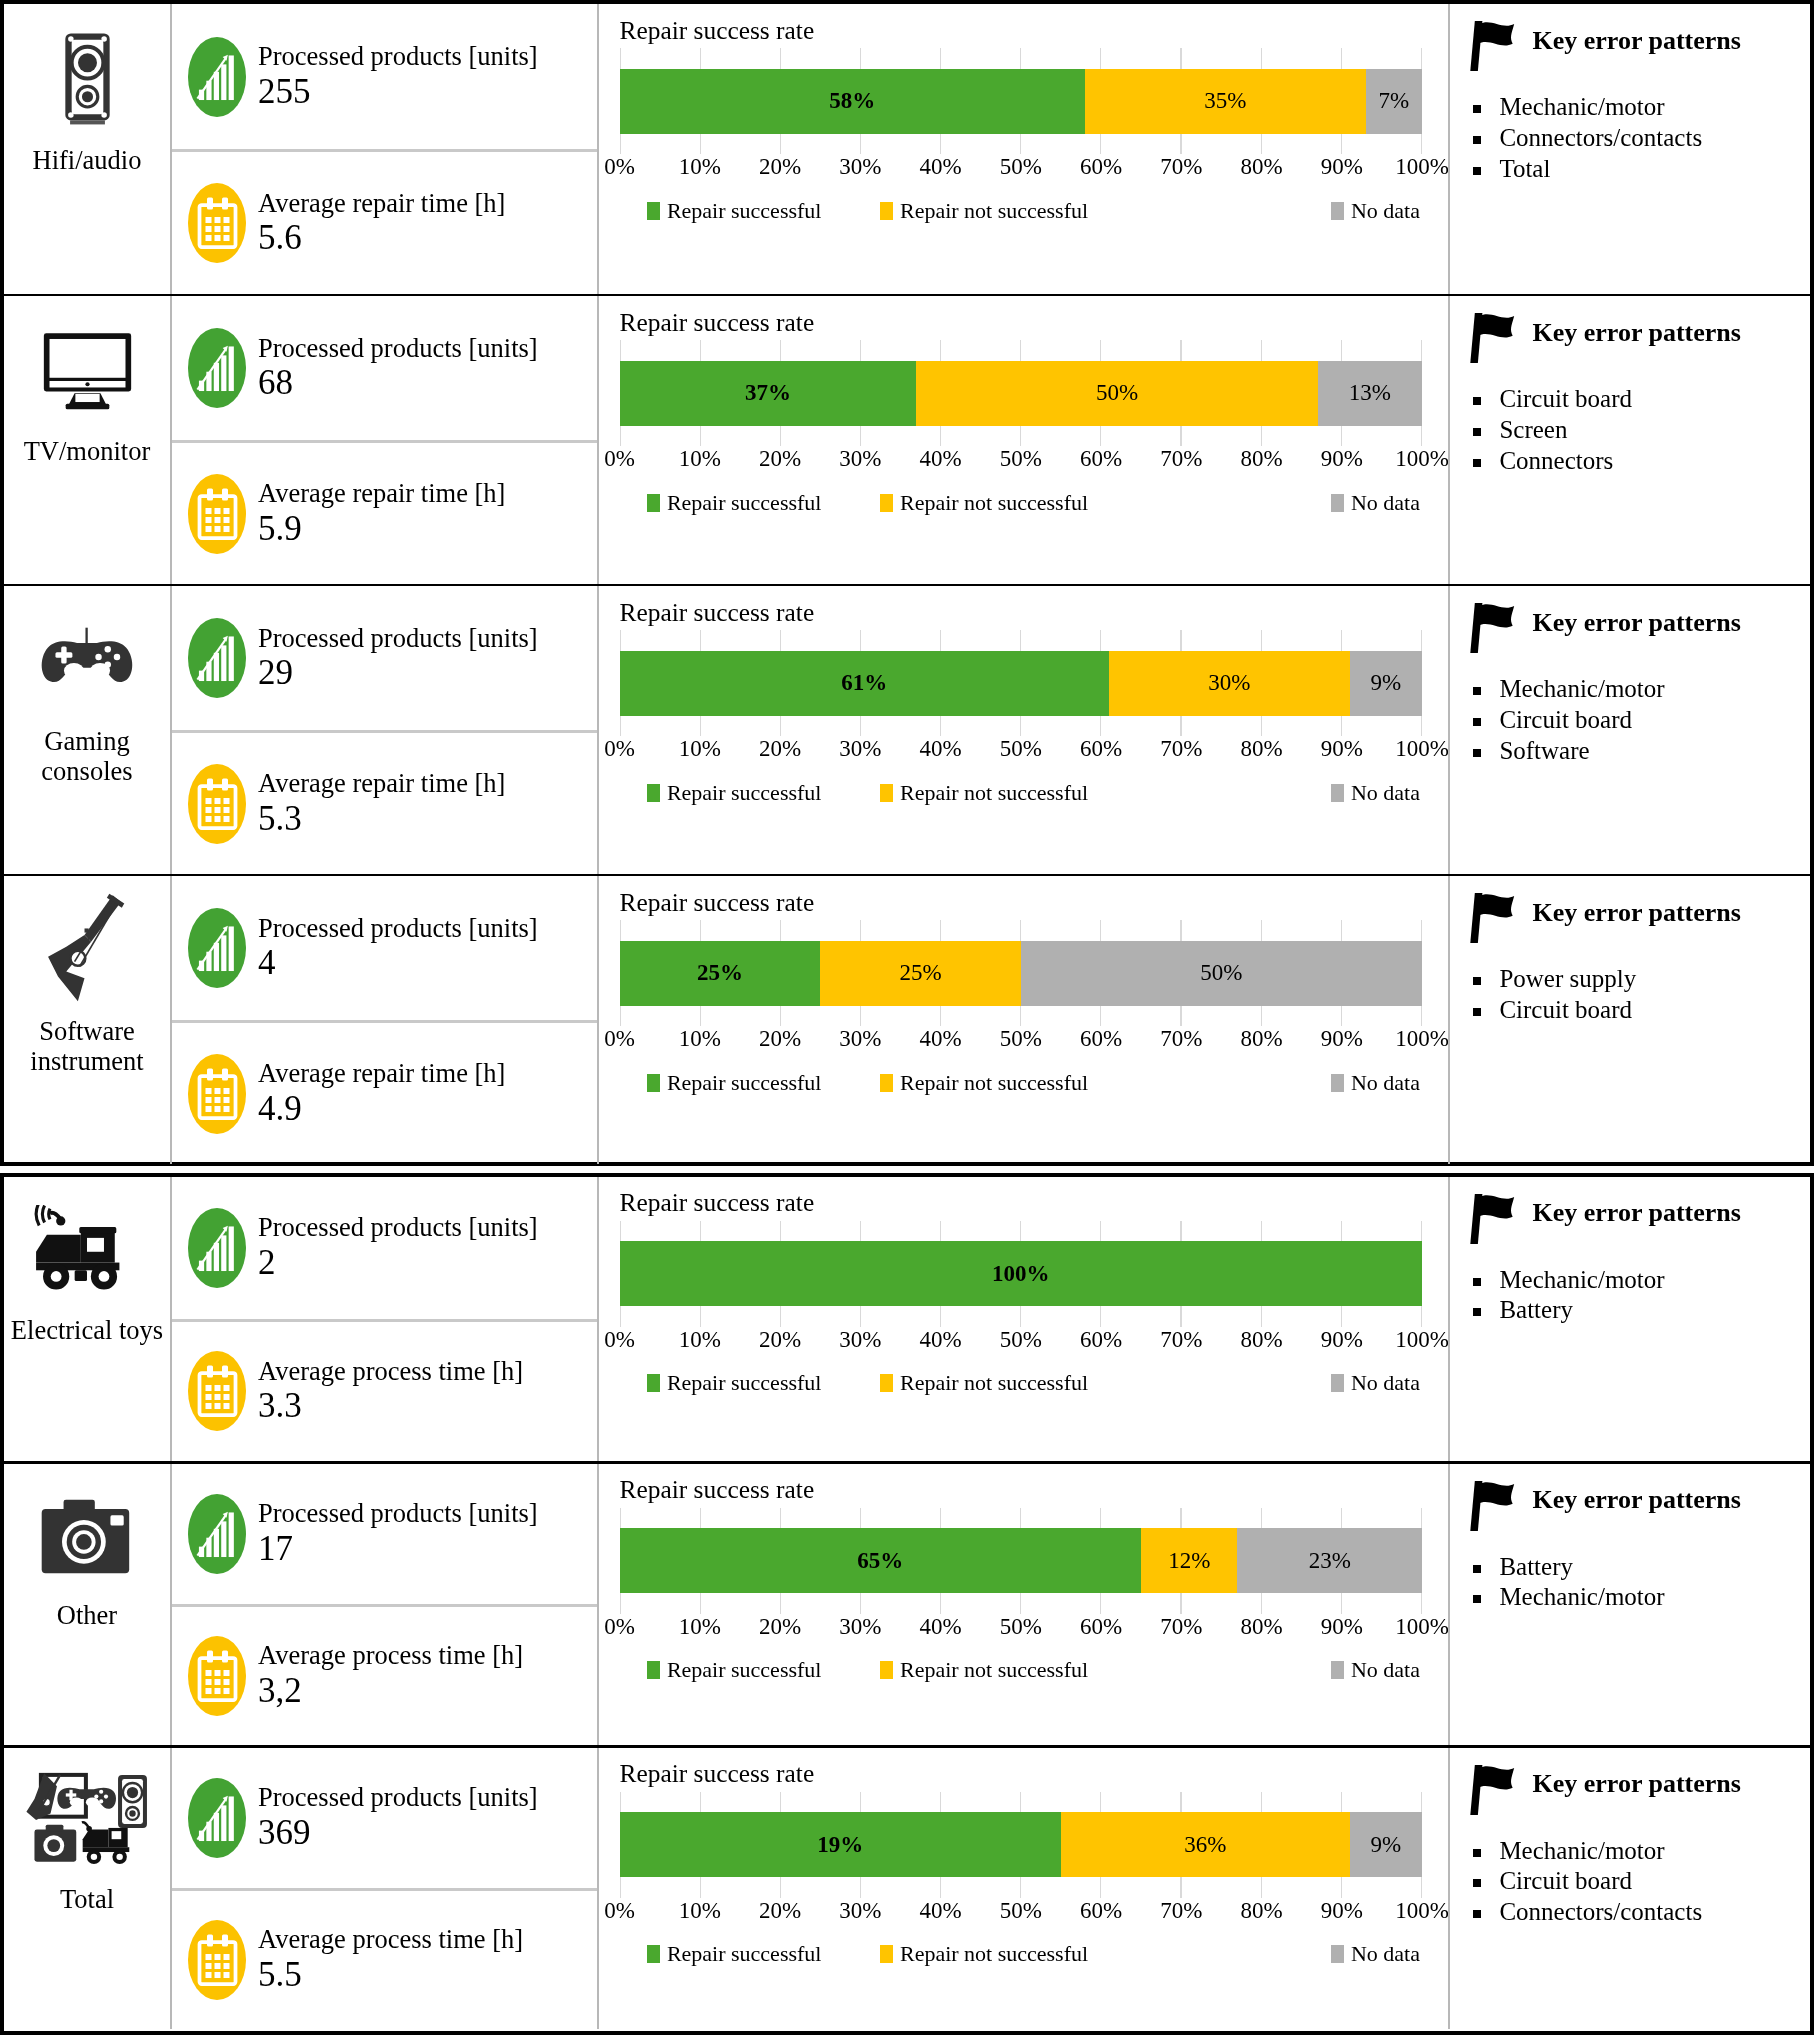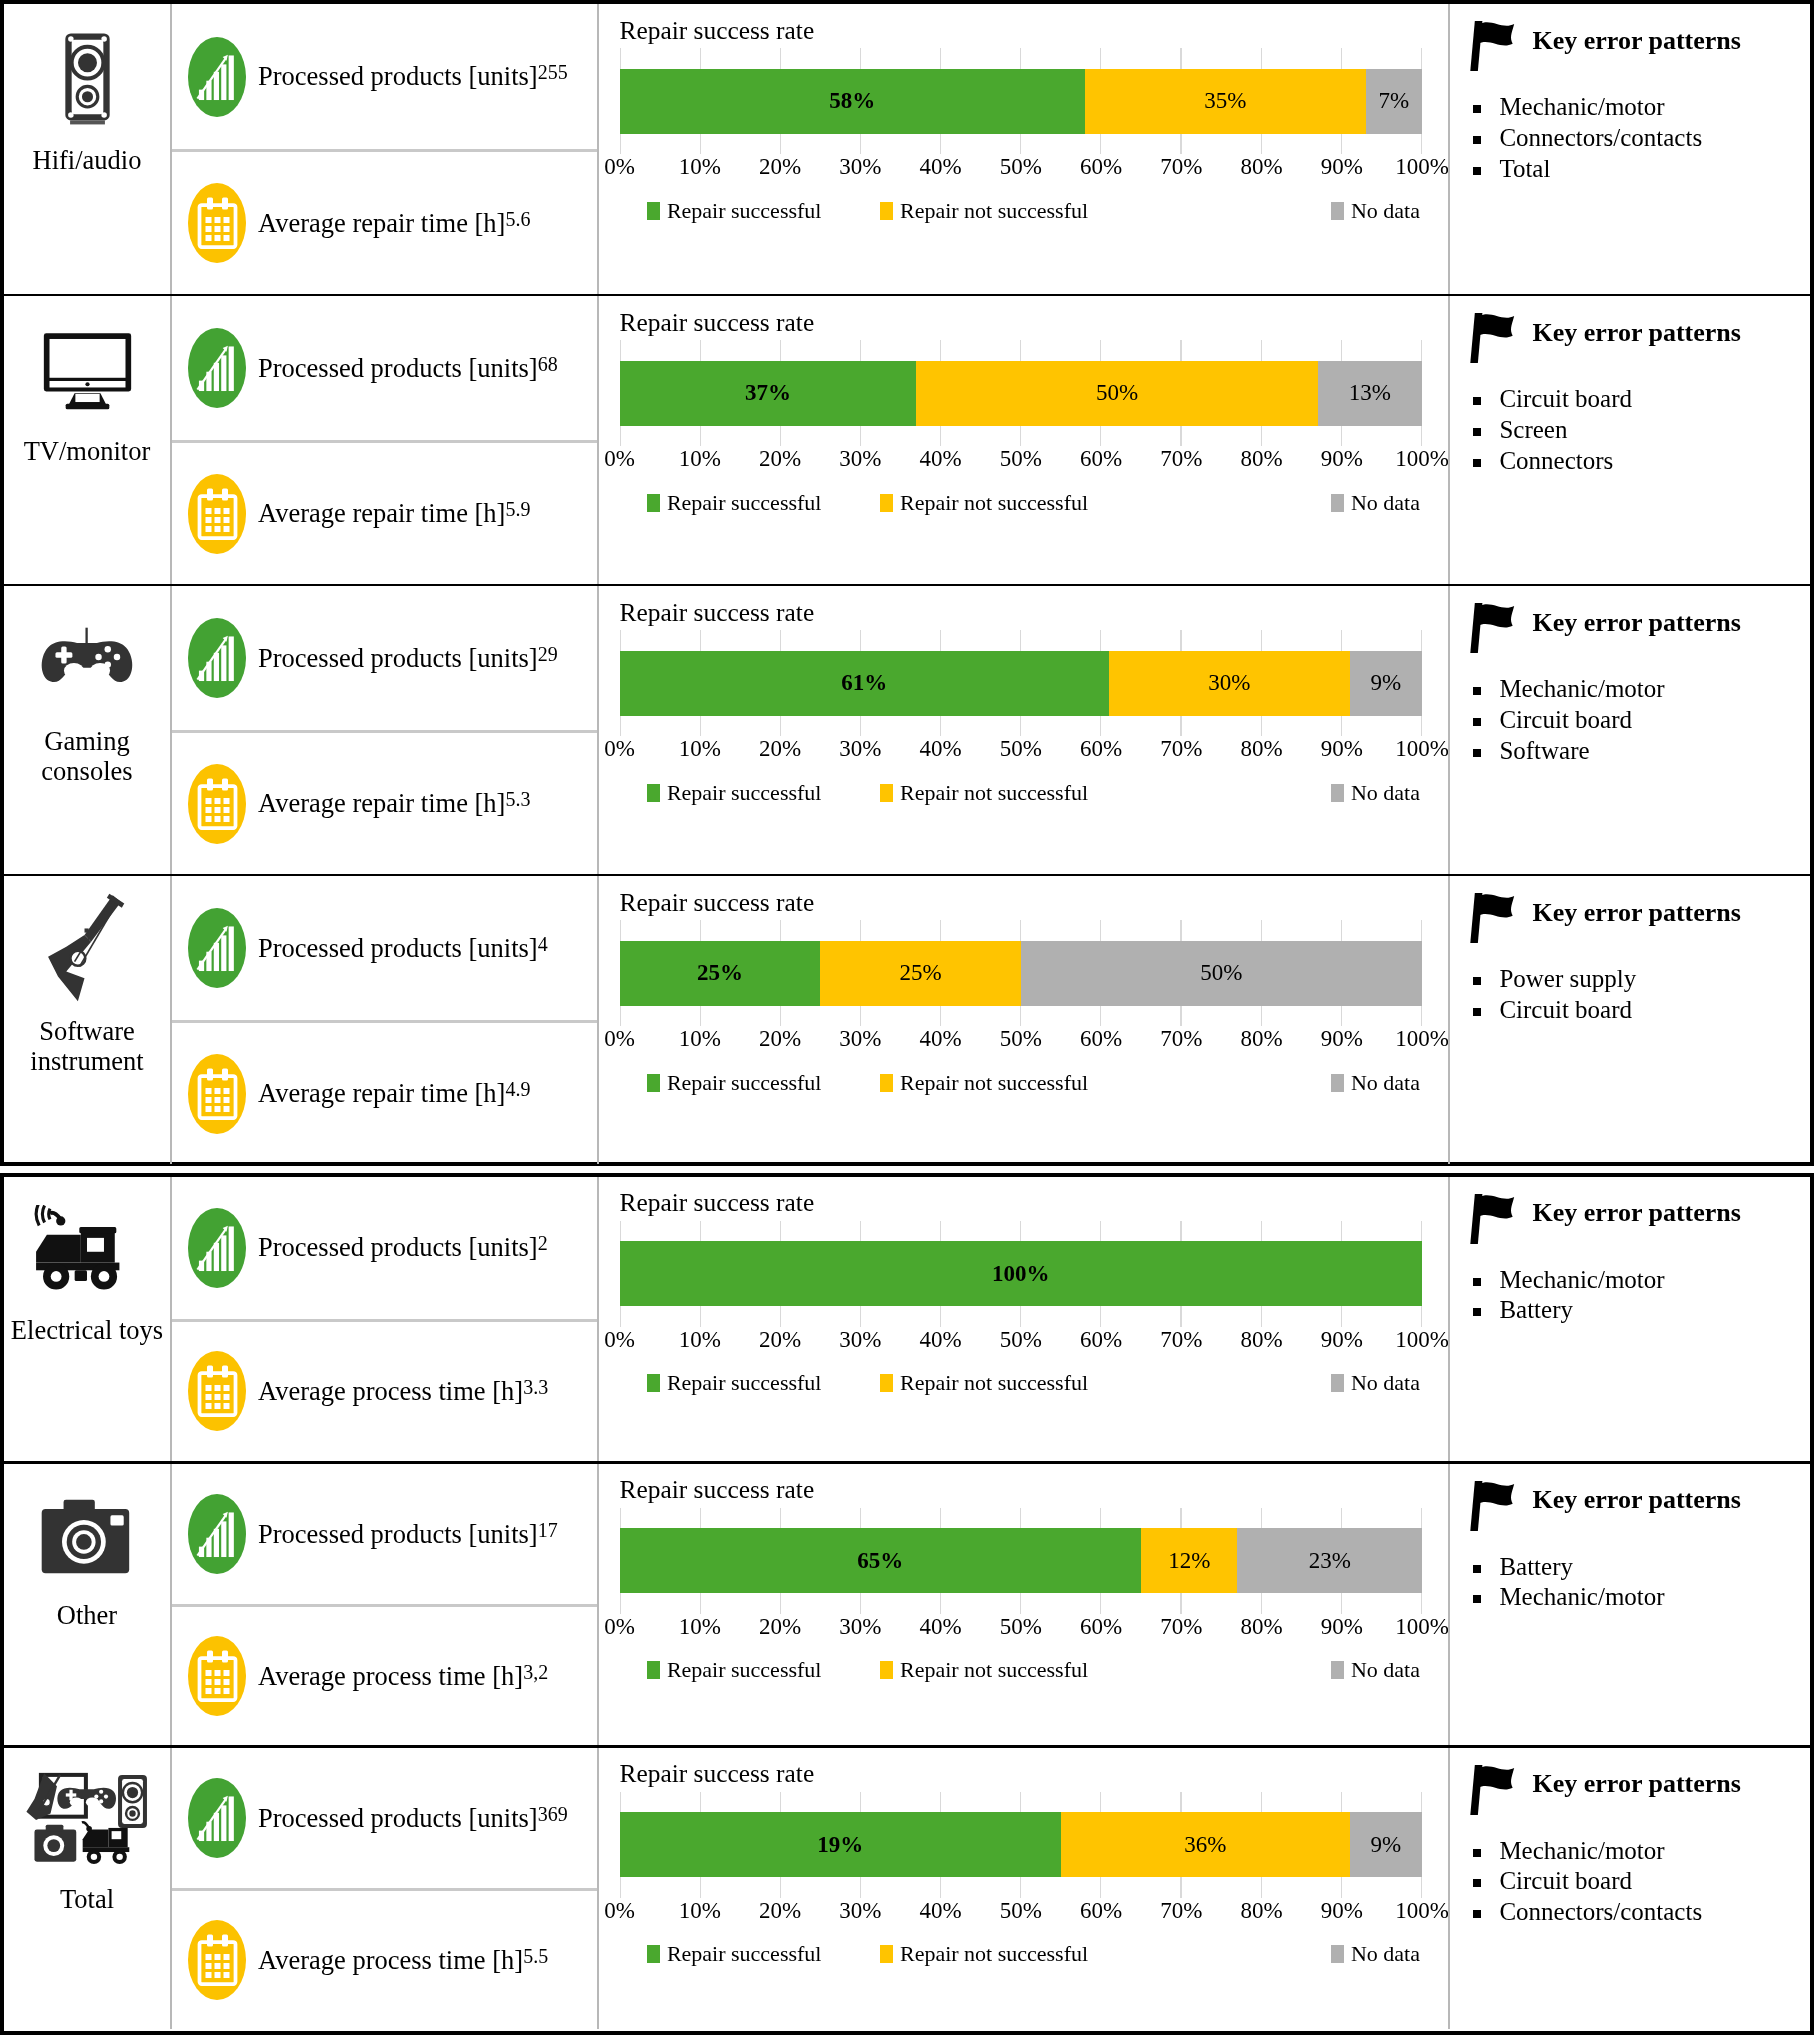--- a/index.html
+++ b/index.html
@@ -99,30 +99,31 @@
     border-radius: 50%;
     display: flex;
     align-items: center;
     justify-content: center;
     margin-right: 12px;
   }
   .kpi-badge.green { background: #43a233; }
   .kpi-badge.yellow { background: #fcc200; }
   .kpi-text {
     display: flex;
+    flex-direction: column;
     justify-content: center;
   }
   .kpi-title {
     font-size: 26.5px;
     line-height: 1.15;
     color: #000;
     white-space: nowrap;
   }
   .kpi-value {
-    font-size: 20px;
+    font-size: 35px;
     line-height: 1.15;
     color: #000;
     margin-top: 0;
   }
 
   
   .col-chart {
     flex: 1 1 auto;
     box-sizing: border-box;
     border-right: 2.2px solid #b8b8b8;

